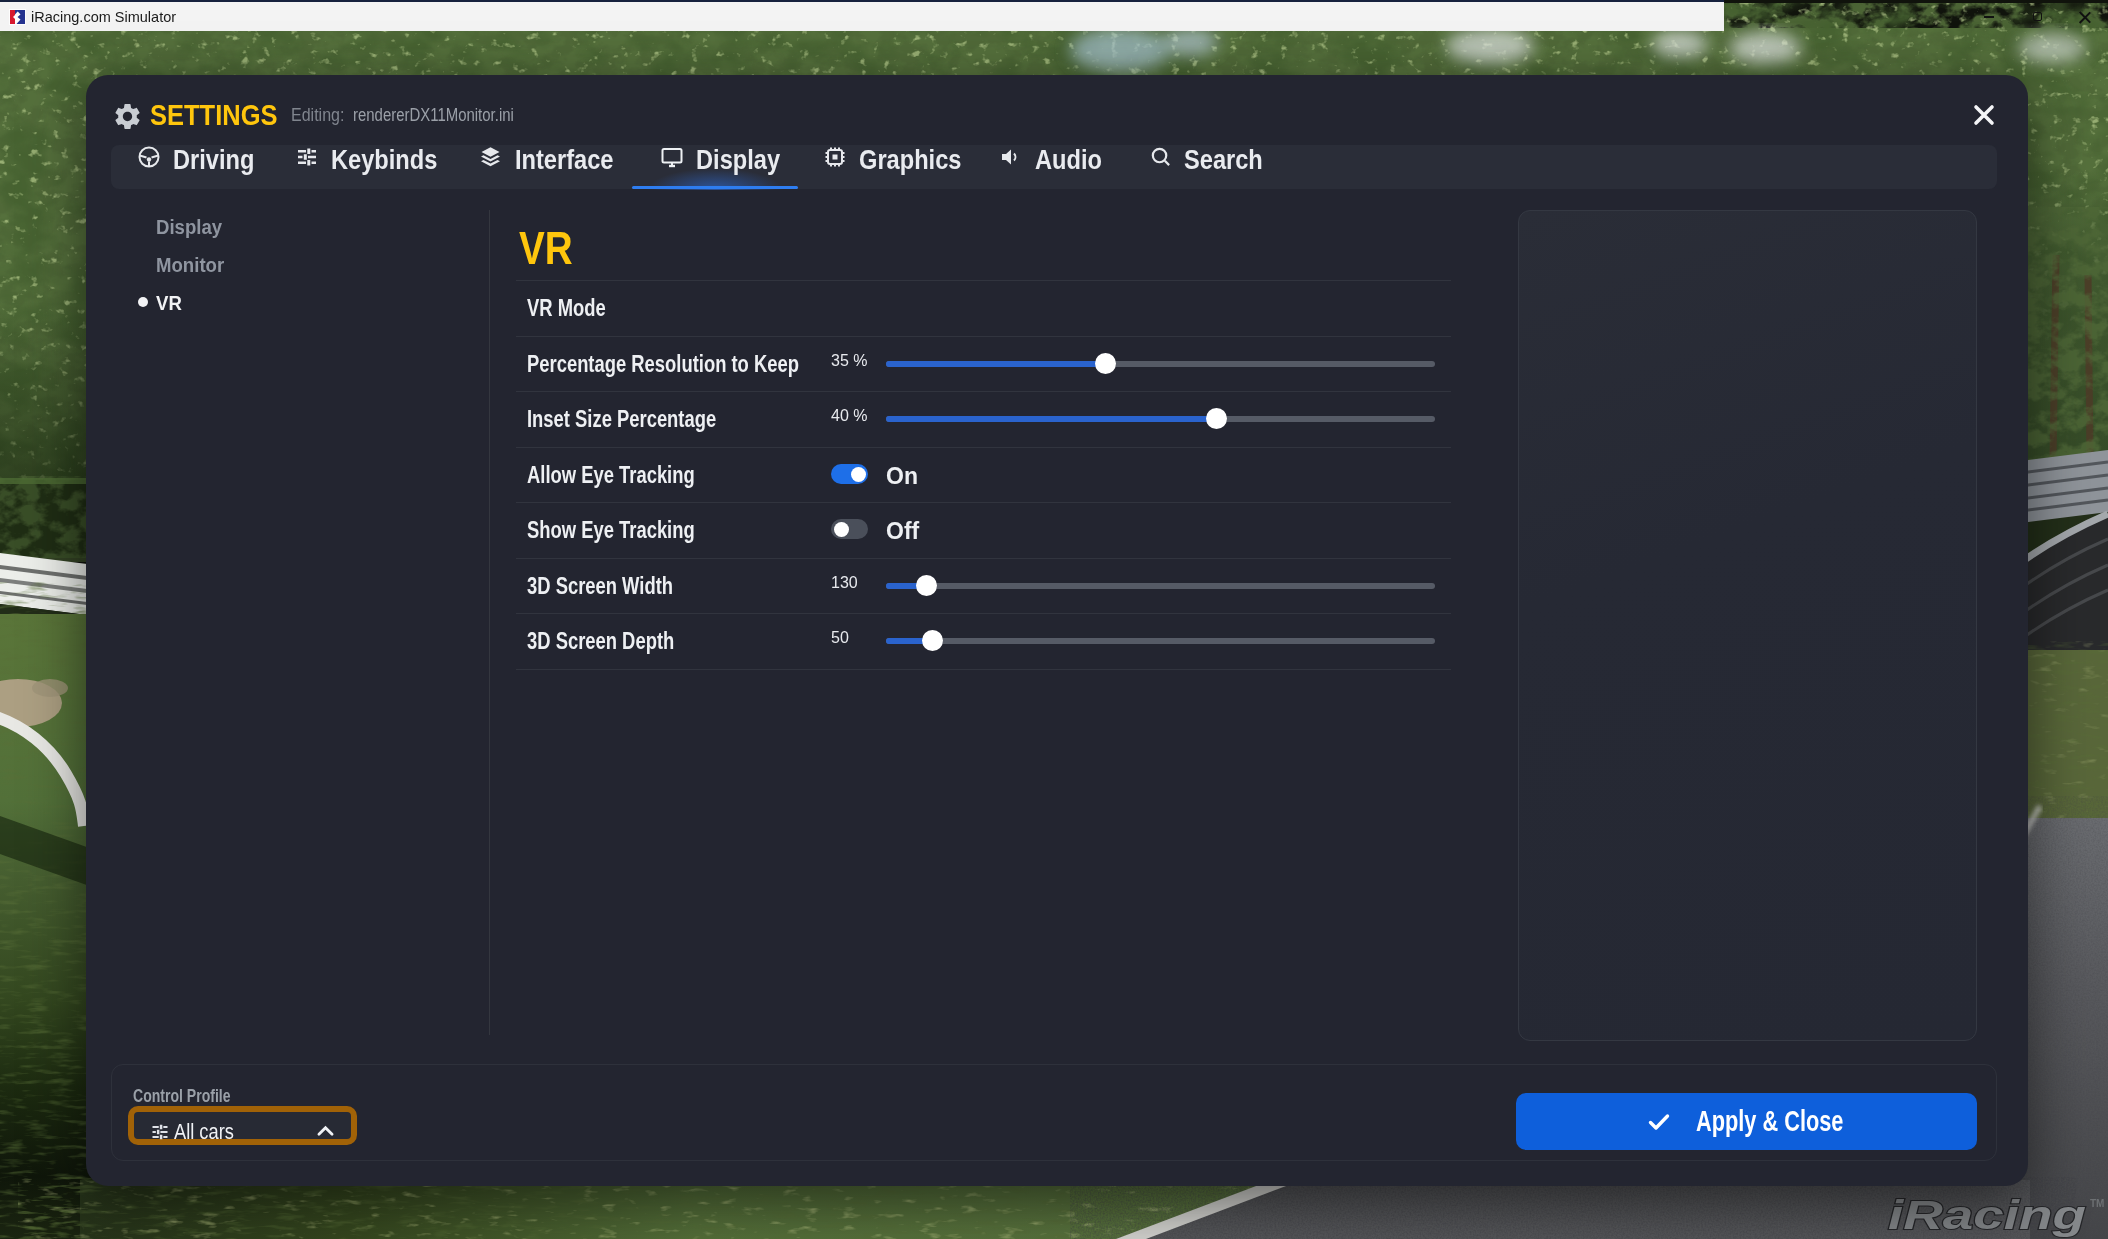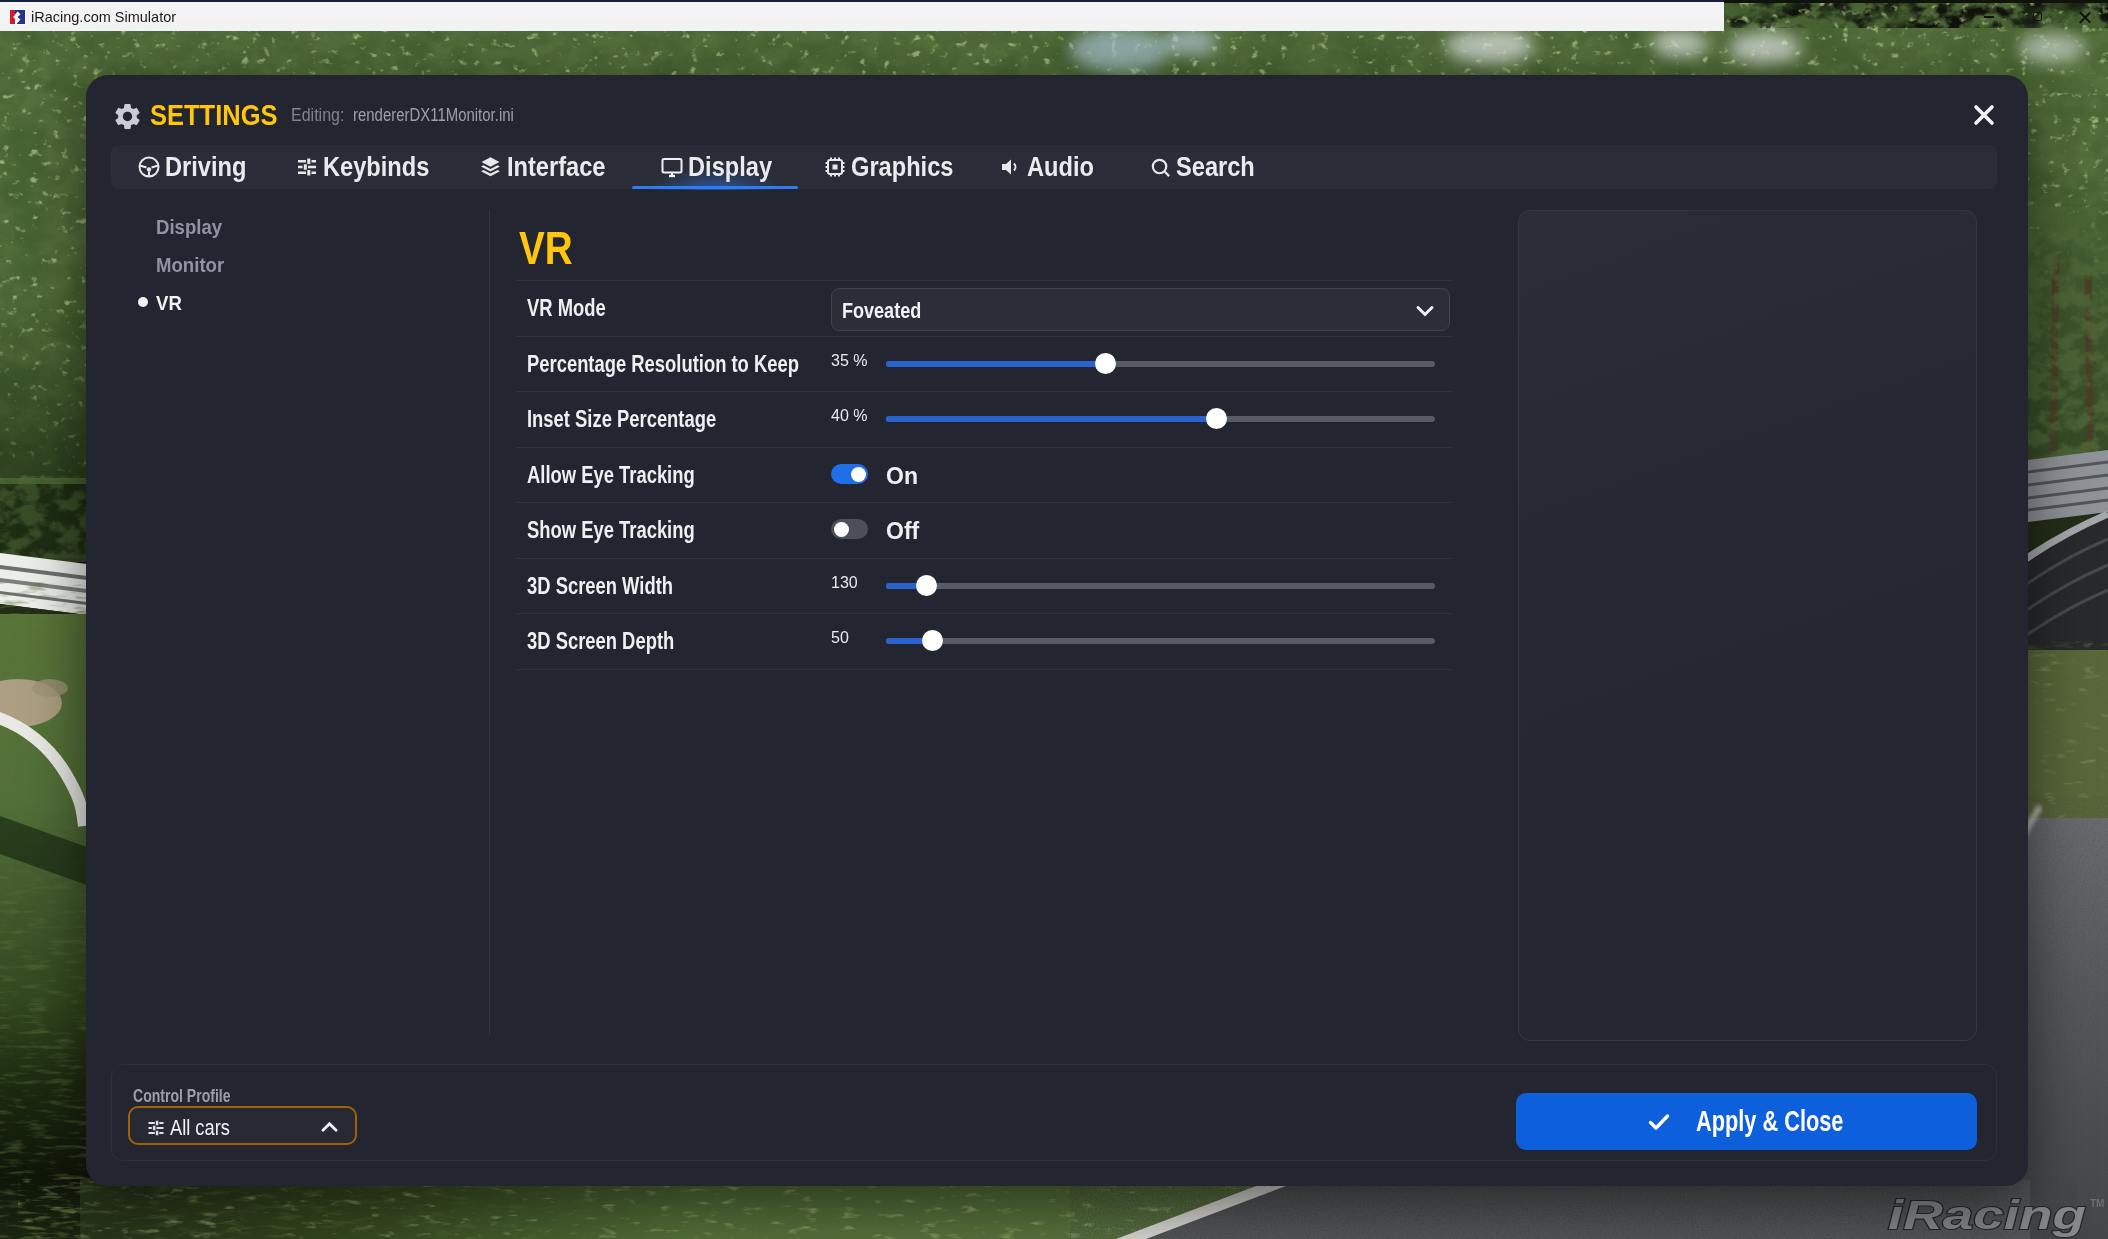--- a/index.html
+++ b/index.html
@@ -25,21 +25,21 @@
 
   #hdr-gear { position:absolute; left:112px; top:101px; }
   #hdr-title { position:absolute; left:150px; top:98px; font-size:30px; font-weight:bold;
     color:#ffc60d; transform:scaleX(.85); transform-origin:left center; }
   #hdr-editing { position:absolute; left:291px; top:105px; font-size:18px; color:#80858e; transform:scaleX(.89); transform-origin:left top; }
   #hdr-file { position:absolute; left:353px; top:105px; font-size:18px; color:#9ba0a8; transform:scaleX(.83); transform-origin:left top; }
   #hdr-x { position:absolute; left:1971px; top:102px; }
 
   #tabbar { position:absolute; left:111px; top:145px; width:1886px; height:44px;
     background:#2a2d38; border-radius:8px; }
-  .tab { position:absolute; top:145px; height:44px; display:flex; align-items:center; gap:4px;
+  .tab { position:absolute; top:145px; height:44px; display:flex; gap:12px;
     color:#e9ebef; font-size:27px; font-weight:bold; }
   .tab span { transform:scaleX(.875); transform-origin:left center; display:inline-block; }
   .tab svg { display:block; }
   #tab-glow { position:absolute; left:630px; top:150px; width:170px; height:40px;
     background:radial-gradient(ellipse 55% 75% at 50% 100%, rgba(47,118,240,.55), rgba(47,118,240,0) 72%); }
   #tab-underline { position:absolute; left:632px; top:185.5px; width:166px; height:3.5px;
     background:#2e7df0; border-radius:2px; }
 
   
   .side-item { position:absolute; left:156px; font-size:20px; font-weight:bold; color:#8f95a0; transform:scaleX(.93); transform-origin:left top; }
@@ -71,21 +71,21 @@
 
   #rpanel { position:absolute; left:1518px; top:210px; width:459px; height:831px;
     background:linear-gradient(160deg,#2a2d37 0%, #262934 40%, #252833 100%);
     border:1px solid #343842; border-radius:12px; }
 
   
   #footer { position:absolute; left:111px; top:1064px; width:1886px; height:97px;
     border:1px solid #2e313b; border-radius:12px; }
   #cp-label { position:absolute; left:133px; top:1086px; font-size:18px; font-weight:bold; color:#9aa0a8; transform:scaleX(.78); transform-origin:left top; }
   #allcars { position:absolute; left:128px; top:1106px; width:229px; height:39px;
-    background:#272a34; border:2px solid #a16207; border-radius:10px; }
+    background:#272a34; border:6px solid #a16207; border-radius:10px; }
   #allcars .ac-txt { position:absolute; left:40px; top:7px; font-size:22px; color:#f0f2f5; transform:scaleX(.83); transform-origin:left top; }
   #apply { position:absolute; left:1516px; top:1093px; width:461px; height:57px;
     background:#0e5fdb; border-radius:10px; display:flex; align-items:center; justify-content:center; gap:25px; }
   #apply .ap-txt { font-size:29px; font-weight:bold; color:#fff; transform:scaleX(.75); transform-origin:left center; width:150px; white-space:nowrap; }
 </style>
 </head>
 <body>
 <div id="stage">
   <svg id="scene" class="abs" style="left:0;top:0" width="2108" height="1239" viewBox="0 0 2108 1239">
     <defs>
@@ -314,26 +314,20 @@
   <div class="hdiv" style="top:280px"></div>
   <div class="hdiv" style="top:336px"></div>
   <div class="hdiv" style="top:391px"></div>
   <div class="hdiv" style="top:447px"></div>
   <div class="hdiv" style="top:502px"></div>
   <div class="hdiv" style="top:558px"></div>
   <div class="hdiv" style="top:613px"></div>
   <div class="hdiv" style="top:669px"></div>
 
   <div class="row-label" style="top:295px">VR Mode</div>
-  <div id="dropdown">
-    <div class="dd-txt">Foveated</div>
-    <svg width="20" height="18" viewBox="0 0 20 18" fill="none" stroke="#f0f2f5" stroke-width="3" stroke-linecap="round">
-      <path d="M3 5.5 L10 12.5 L17 5.5"></path>
-    </svg>
-  </div>
 
   <div class="row-label" style="top:351px">Percentage Resolution to Keep</div>
   <div class="row-val" style="top:352px">35 %</div>
   <div class="track" style="top:361px">
       <div class="fill" style="width:220px"></div>
       <div class="thumb" style="left:209px"></div>
     </div>
 
   <div class="row-label" style="top:406px">Inset Size Percentage</div>
   <div class="row-val" style="top:407px">40 %</div>

